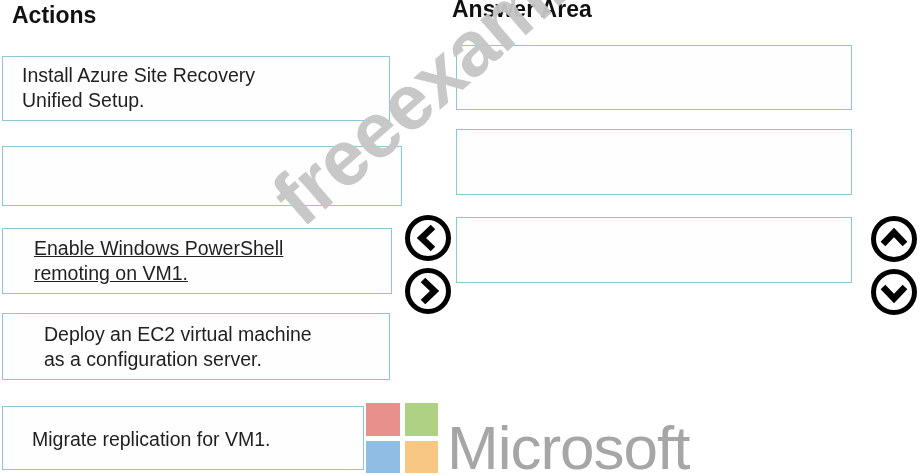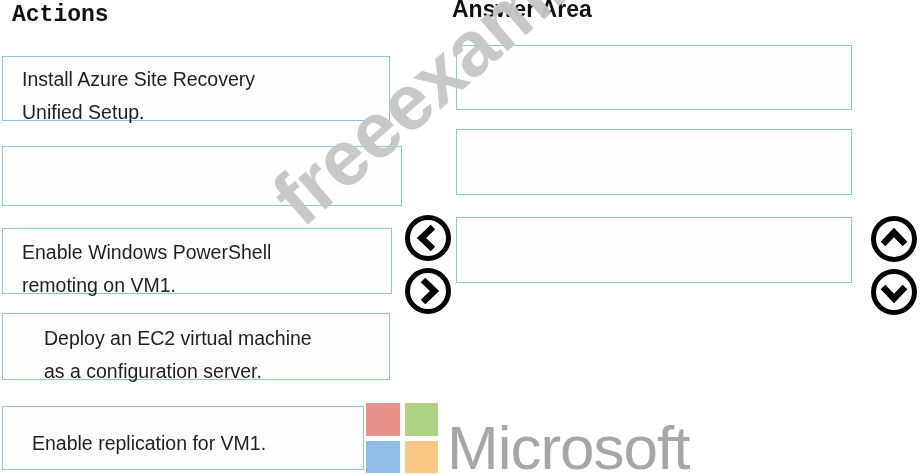--- a/index.html
+++ b/index.html
@@ -38,51 +38,51 @@
   
   .col-title {
     position: absolute;
     font-size: 23px;
     font-weight: 700;
     color: #111111;
     letter-spacing: 0px;
     white-space: nowrap;
     z-index: 3;
   }
-  #actions-title { left: 12px; top: 2px; font-family: Liberation Mono, monospace; }
+  #actions-title { left: 12px; top: 2px; }
   #answer-title  { left: 452px; top: -4px; }
 
   
   .box {
     position: absolute;
     box-sizing: border-box;
     border: 1px solid #8cc6d9;
     background: #fefefe;
     z-index: 4;
   }
   .box-text {
     position: absolute;
     box-sizing: border-box;
     font-size: 19.5px;
-    line-height: 33px;
+    line-height: 25px;
     color: #1f1f1f;
     white-space: pre-line;
     z-index: 6;
   }
 
   
   #action-box-0 { left: 2px;  top: 56px;  width: 388px; height: 65px; }
   #action-box-1 { left: 2px;  top: 146px; width: 400px; height: 60px; }
   #action-box-2 { left: 2px;  top: 228px; width: 390px; height: 66px; }
   #action-box-3 { left: 2px;  top: 313px; width: 388px; height: 67px; }
   #action-box-4 { left: 2px;  top: 406px; width: 362px; height: 64px; }
 
   #action-text-0 { left: 22px; top: 63px;  width: 360px; }
   #action-text-1 { left: 8px;  top: 165px; width: 394px; }
-  #action-text-2 { left: 22px; top: 236px; width: 362px; }
+  #action-text-2 { left: 34px; top: 236px; width: 362px; text-decoration: underline; }
   #action-text-3 { left: 8px;  top: 322px; width: 378px; margin-left: 36px; }
   #action-text-4 { left: 32px; top: 427px; width: 330px; }
 
   
   #answer-box-0 { left: 456px; top: 45px;  width: 396px; height: 65px; }
   #answer-box-1 { left: 456px; top: 129px; width: 396px; height: 66px; }
   #answer-box-2 { left: 456px; top: 217px; width: 396px; height: 66px; }
 
   
   .circle-btn {
@@ -143,21 +143,21 @@
 
   <div class="box" id="action-box-2" style="border-color: rgb(140, 198, 217);"></div>
   <div class="box-text" id="action-text-2" style="color: rgb(31, 31, 31);">Enable Windows PowerShell
 remoting on VM1.</div>
 
   <div class="box" id="action-box-3" style="border-color: rgb(140, 198, 217);"></div>
   <div class="box-text" id="action-text-3" style="color: rgb(31, 31, 31);">Deploy an EC2 virtual machine
 as a configuration server.</div>
 
   <div class="box" id="action-box-4" style="border-color: rgb(140, 198, 217);"></div>
-  <div class="box-text" id="action-text-4" style="color: rgb(31, 31, 31);">Enable replication for VM1.</div>
+  <div class="box-text" id="action-text-4" style="color: rgb(31, 31, 31);">Migrate replication for VM1.</div>
 
   <div class="box" id="answer-box-0" style="border-color: rgb(140, 198, 217);"></div>
   <div class="box" id="answer-box-1" style="border-color: rgb(140, 198, 217);"></div>
   <div class="box" id="answer-box-2" style="border-color: rgb(140, 198, 217);"></div>
 
   <div class="circle-btn" id="move-left-button">
     <svg viewBox="0 0 48 48">
       <circle cx="24" cy="24" r="20.5" fill="#ffffff" stroke="#000000" stroke-width="5"></circle>
       <path d="M29 13 L17.5 24 L29 35" fill="none" stroke="#000000" stroke-width="6.5" stroke-linecap="butt" stroke-linejoin="miter"></path>
     </svg>

